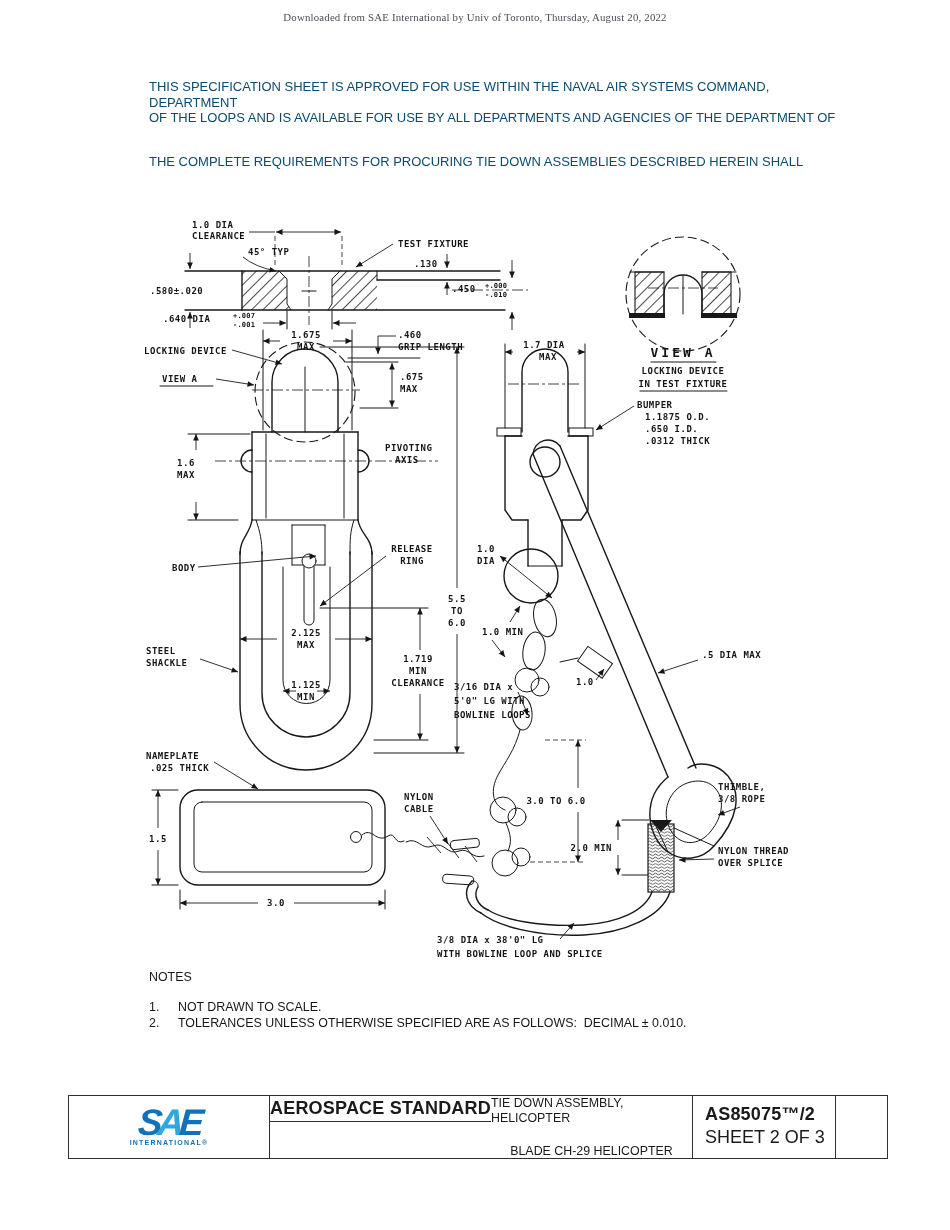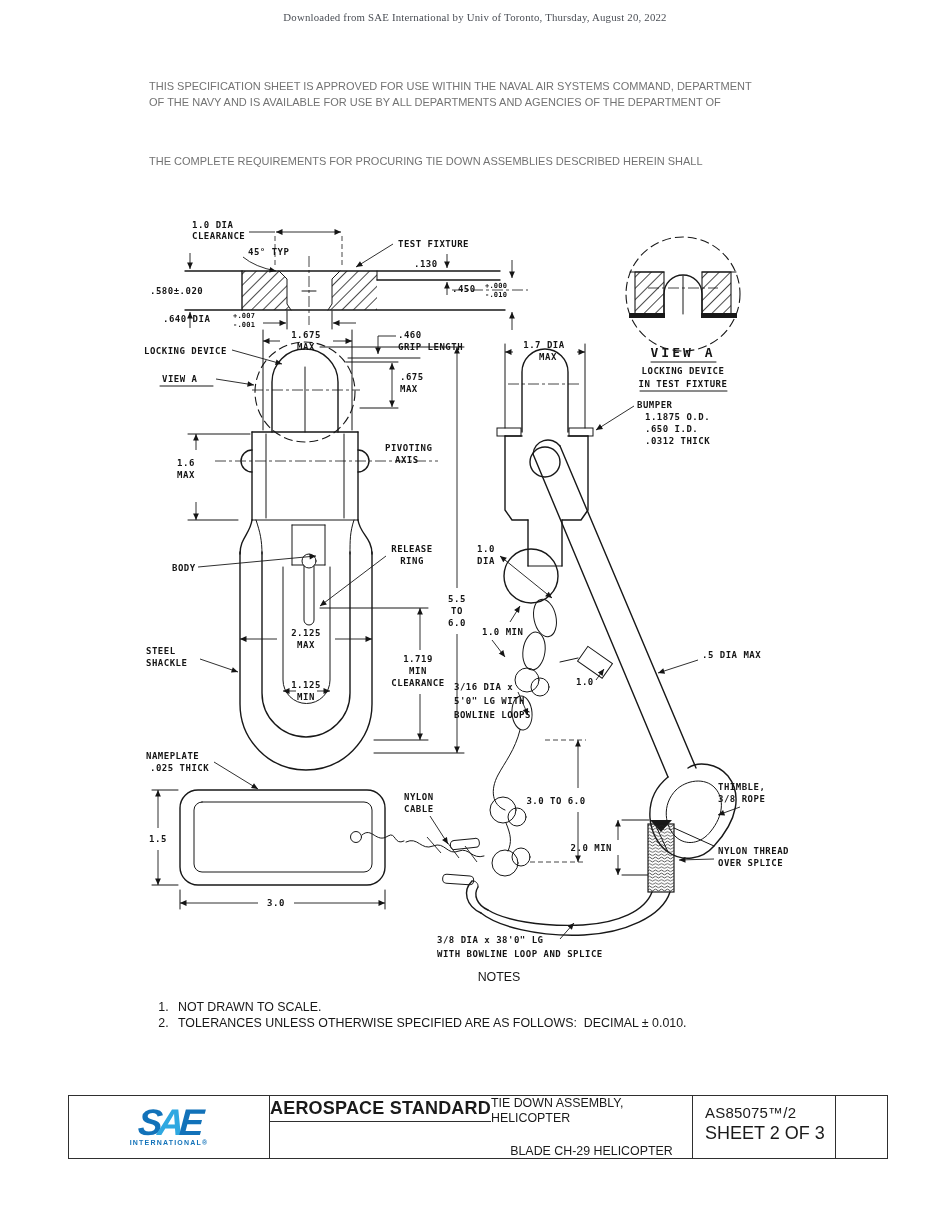--- a/index.html
+++ b/index.html
@@ -1,40 +1,40 @@
 <!DOCTYPE html>
 <html><head>
 <meta charset="utf-8">
 <style>
   html,body{margin:0;padding:0;background:#e8e8e8;}
   .page{position:relative;width:950px;height:1230px;background:#ffffff;overflow:hidden;
         font-family:"Liberation Sans",sans-serif;color:#1a1a1a;}
   .watermark{position:absolute;top:11px;left:0;width:100%;text-align:center;
         font-family:"Liberation Serif",serif;font-size:10.8px;color:#4a4e55;letter-spacing:.2px;}
-  .para{position:absolute;left:149px;width:690px;font-size:11px;line-height:15.7px;color:#737373;}
+  .para{position:absolute;left:149px;width:690px;font-size:13px;line-height:15.7px;color:#0c4a6e;}
   .p1{top:79px;} .p2{top:154px;}
-  .notes{position:absolute;left:149px;top:970px;width:700px;font-size:12.4px;color:#171717;text-align:center;}
+  .notes{position:absolute;left:149px;top:970px;width:700px;font-size:12.4px;color:#171717;}
   .notes-title{margin-bottom:15px;}
   .note-row{display:flex;line-height:16.2px;}
   .note-num{width:29px;flex:0 0 29px;}
   .note-text{white-space:pre-wrap;}
   .footer{position:absolute;left:68px;top:1095px;width:820px;height:64px;box-sizing:border-box;
         border:1.6px solid #2f2f2f;display:grid;grid-template-columns:200px 424px 143px 1fr;}
   .fcell{box-sizing:border-box;}
   .logo-cell{display:flex;align-items:center;justify-content:center;flex-direction:column;}
   .sae-word{font-style:italic;font-weight:900;font-size:37px;line-height:30px;letter-spacing:-5px;
         transform:skewX(-4deg);}
   .sae-intl{font-size:7px;font-weight:bold;letter-spacing:1.2px;margin-top:1px;}
   .title-cell{border-left:1.6px solid #2f2f2f;border-right:1.6px solid #2f2f2f;display:flex;flex-direction:row;}
   .title-top{height:25px;display:flex;align-items:center;justify-content:center;
         font-size:18px;font-weight:bold;border-bottom:1.4px solid #2f2f2f;letter-spacing:.2px;}
   .title-bottom{flex:1;display:flex;flex-direction:column;align-items:center;justify-content:space-between;
         font-size:12.4px;line-height:14.5px;}
   .as-cell{border-right:1.6px solid #2f2f2f;padding:8px 0 0 12px;}
-  .as-num{font-size:15px;font-weight:normal;letter-spacing:.2px;}
+  .as-num{font-size:18px;font-weight:bold;letter-spacing:.2px;}
   .as-sheet{font-size:18px;margin-top:2px;}
   svg text{font-family:"DejaVu Sans Mono",monospace;font-weight:700;fill:#151515;}
   .dl{font-size:9px;letter-spacing:.5px;}
   .dls{font-size:7px;letter-spacing:.2px;}
   .dlb{font-size:13px;letter-spacing:3px;}
   .ln{stroke:#181818;stroke-width:1.4;fill:none;stroke-linecap:round;stroke-linejoin:round;}
   .lt{stroke:#181818;stroke-width:1px;fill:none;stroke-linecap:round;}
   .dim{stroke:#181818;stroke-width:.9;fill:none;}
   .cl{stroke:#181818;stroke-width:.8;fill:none;stroke-dasharray:11 3 3 3;}
   .dsh{stroke:#181818;stroke-width:.8;fill:none;stroke-dasharray:5 3;}
@@ -42,21 +42,21 @@
 </style>
 </head>
 <body>
 
 <div class="page">
 
   <div class="watermark">Downloaded from SAE International by Univ of Toronto, Thursday, August 20, 2022</div>
 
   <div class="para p1">
     <div>THIS SPECIFICATION SHEET IS APPROVED FOR USE WITHIN THE NAVAL AIR SYSTEMS COMMAND, DEPARTMENT</div>
-    <div>OF THE NAVY AND IS AVAILABLE FOR USE BY ALL DEPARTMENTS AND AGENCIES OF THE DEPARTMENT OF</div>
+    <div>OF THE LOOPS AND IS AVAILABLE FOR USE BY ALL DEPARTMENTS AND AGENCIES OF THE DEPARTMENT OF</div>
   </div>
   <div class="para p2">
     <div>THE COMPLETE REQUIREMENTS FOR PROCURING TIE DOWN ASSEMBLIES DESCRIBED HEREIN SHALL</div>
   </div>
 
   <svg style="position:absolute;left:0;top:210px;" width="950" height="760" viewBox="0 0 950 760">
     <defs>
       <marker id="ah" viewBox="0 0 10 10" refX="9.5" refY="5" markerWidth="8" markerHeight="8" orient="auto-start-reverse">
         <path d="M0.5,1 L9.5,5 L0.5,9 Z" fill="#151515"></path>
       </marker>

